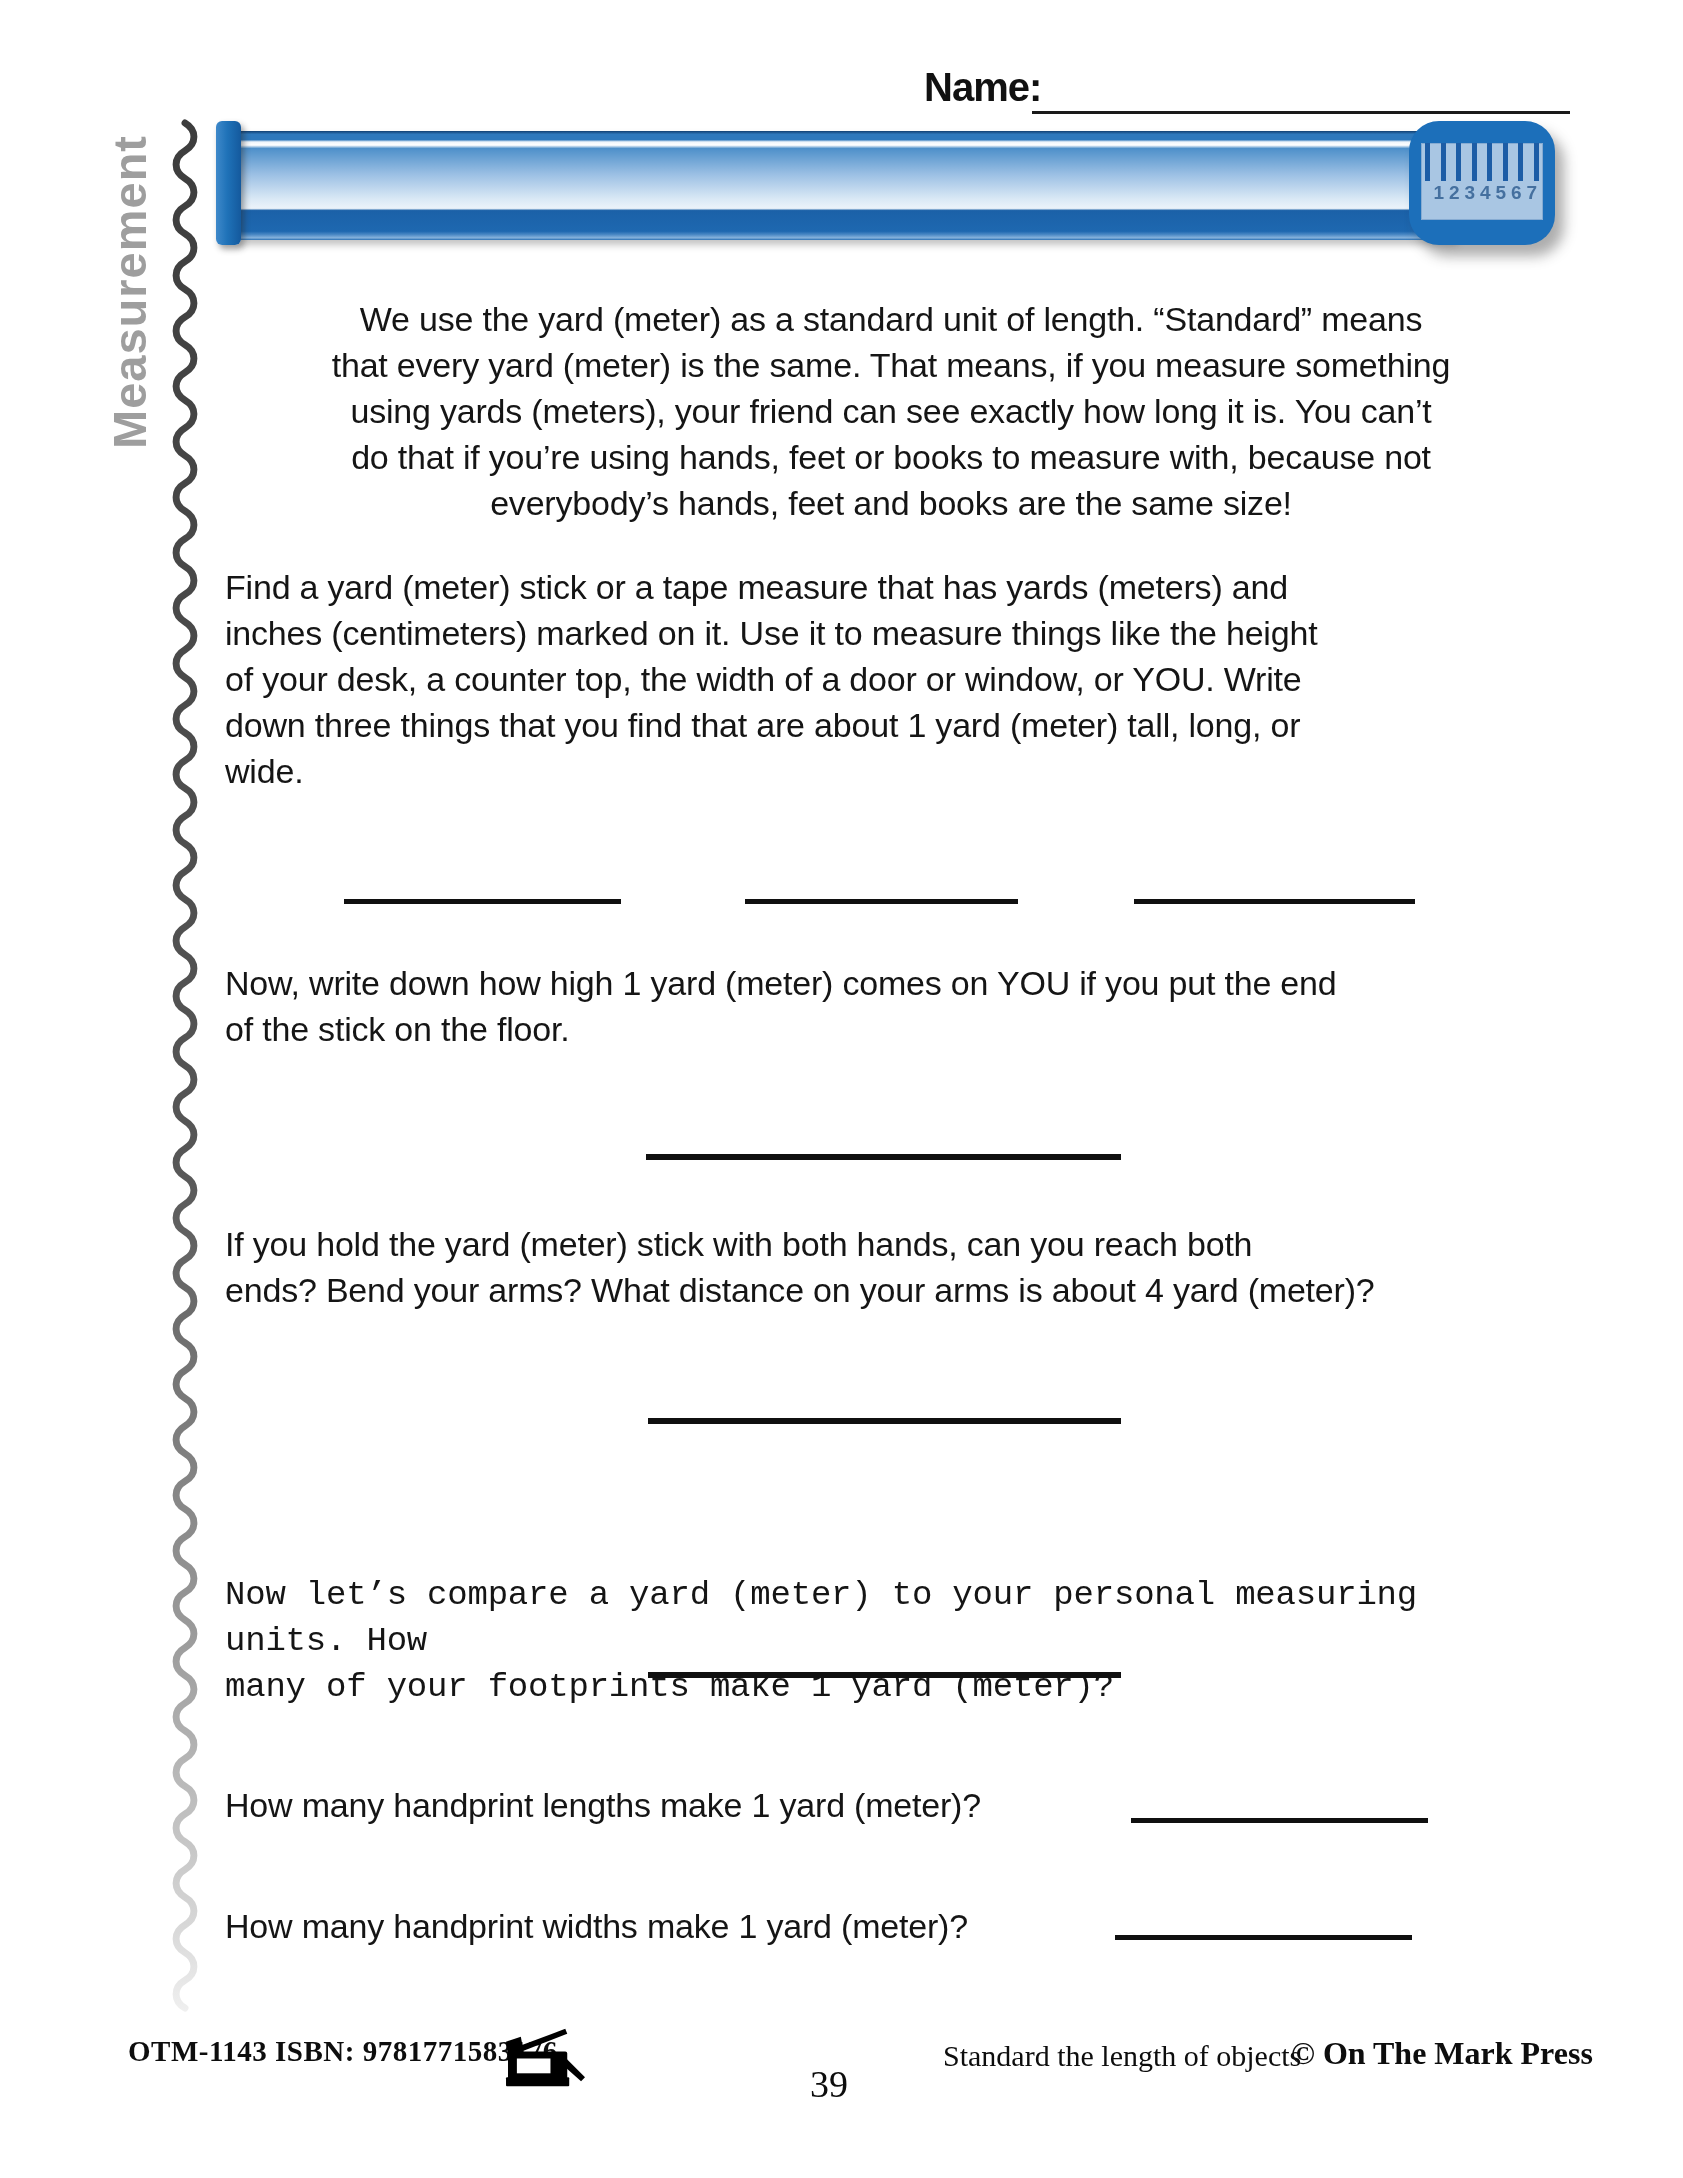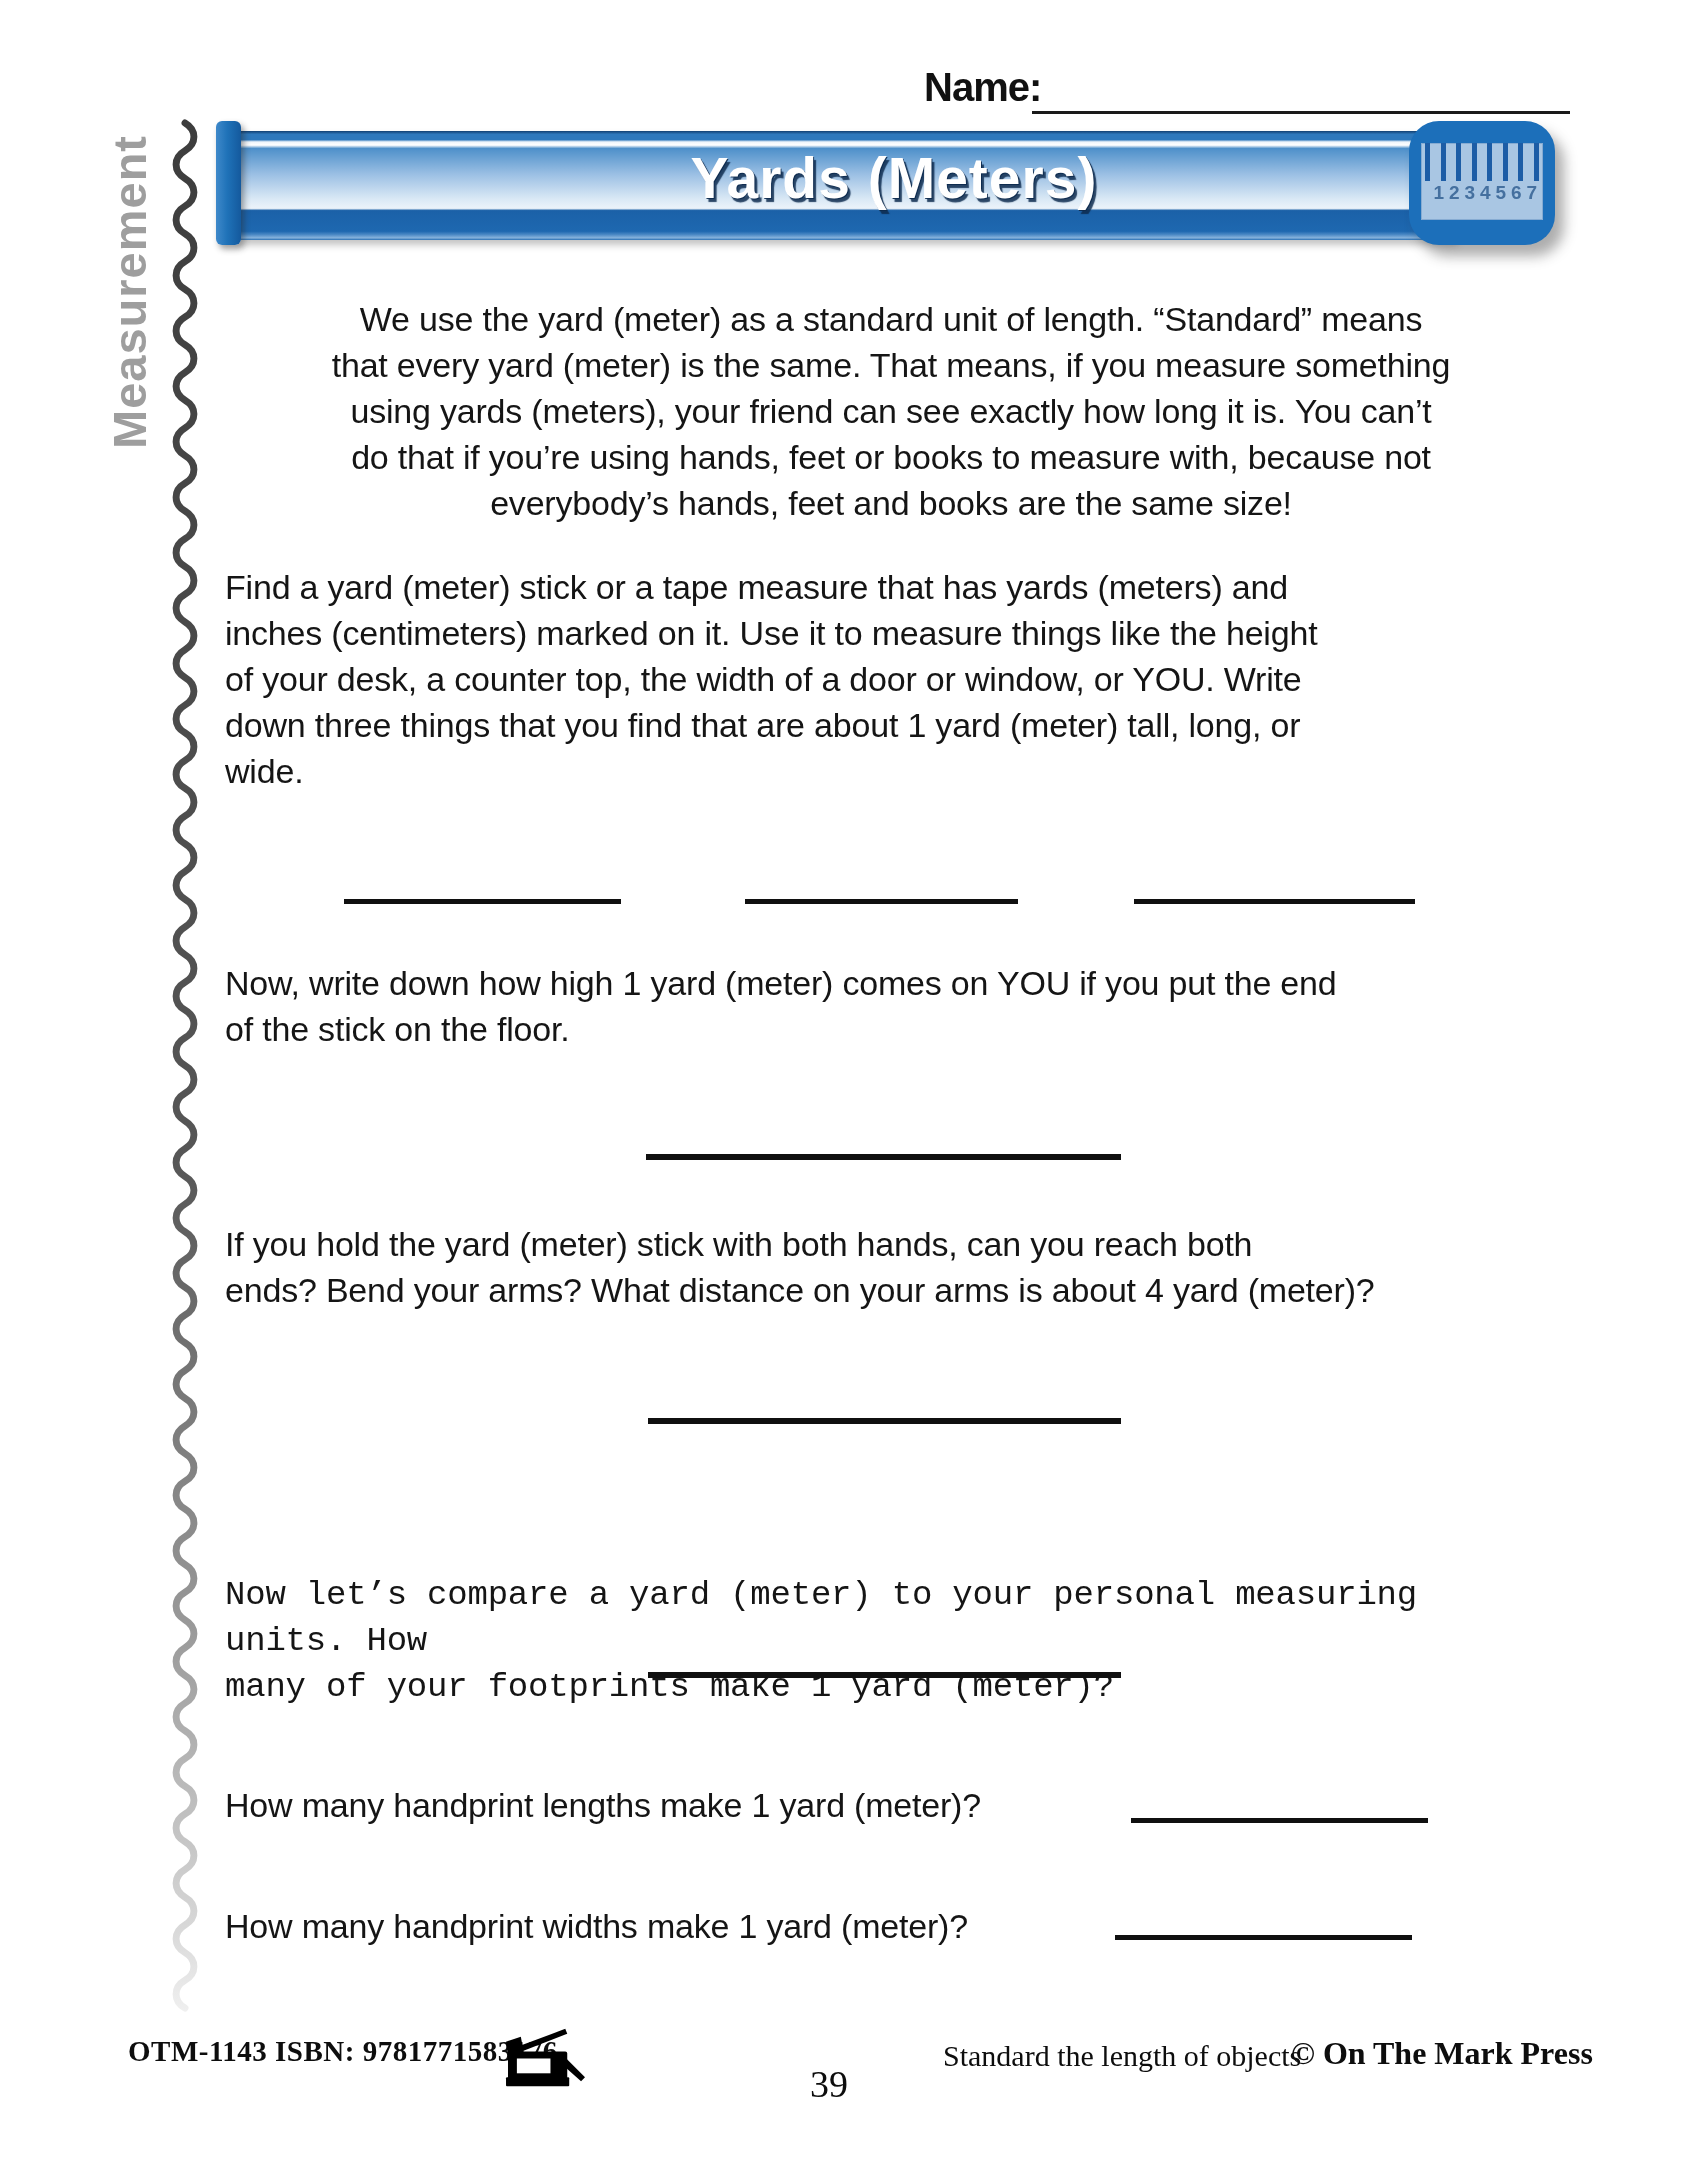--- a/index.html
+++ b/index.html
@@ -121,21 +121,20 @@
 </style>
 </head>
 <body style="--banner-blue: #1c6fba; --sidebar-gray: #9e9e9e;">
 
 <span class="name-label">Name:</span>
 <div class="name-line"></div>
 
 <div class="banner">
   <div class="banner-bar"></div>
   <div class="banner-endcap"></div>
-  <div class="banner-title">Yards (Meters)</div>
   <div class="ruler-icon">
     <div class="ruler-inner">
       <div class="ruler-ticks">
         <div class="ruler-tick"></div>
         <div class="ruler-tick"></div>
         <div class="ruler-tick"></div>
         <div class="ruler-tick"></div>
         <div class="ruler-tick"></div>
         <div class="ruler-tick"></div>
         <div class="ruler-tick"></div>

